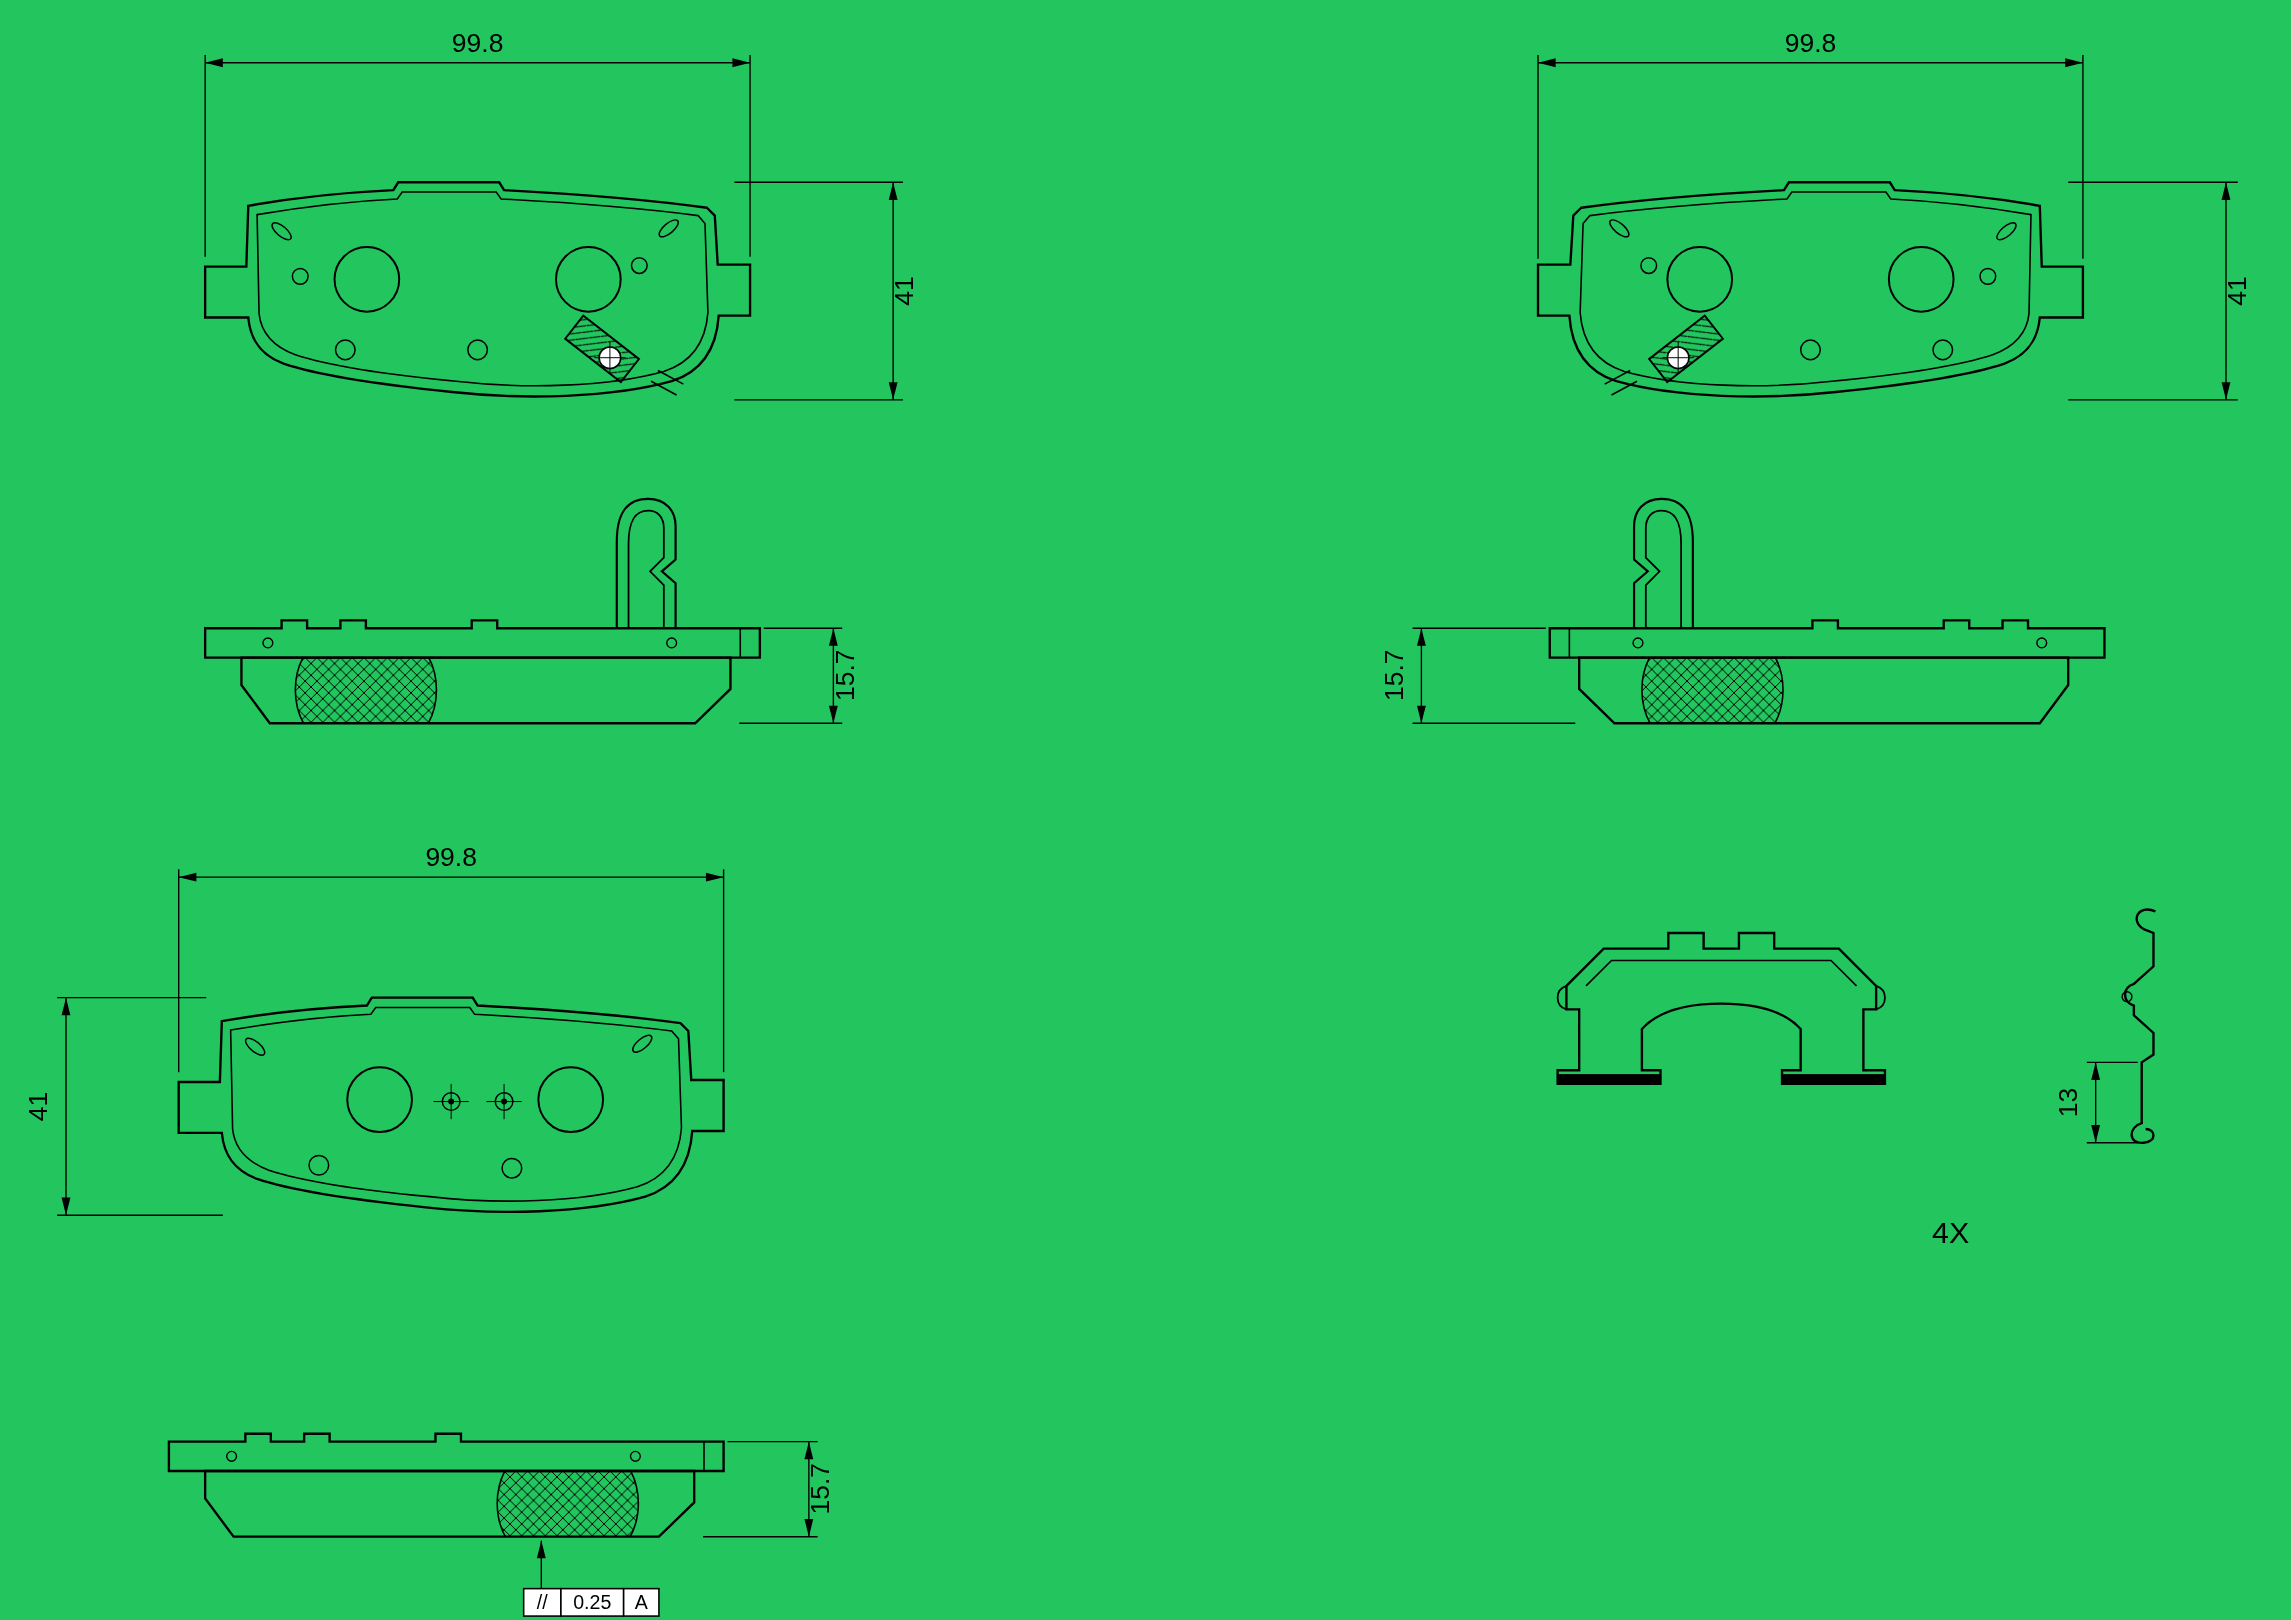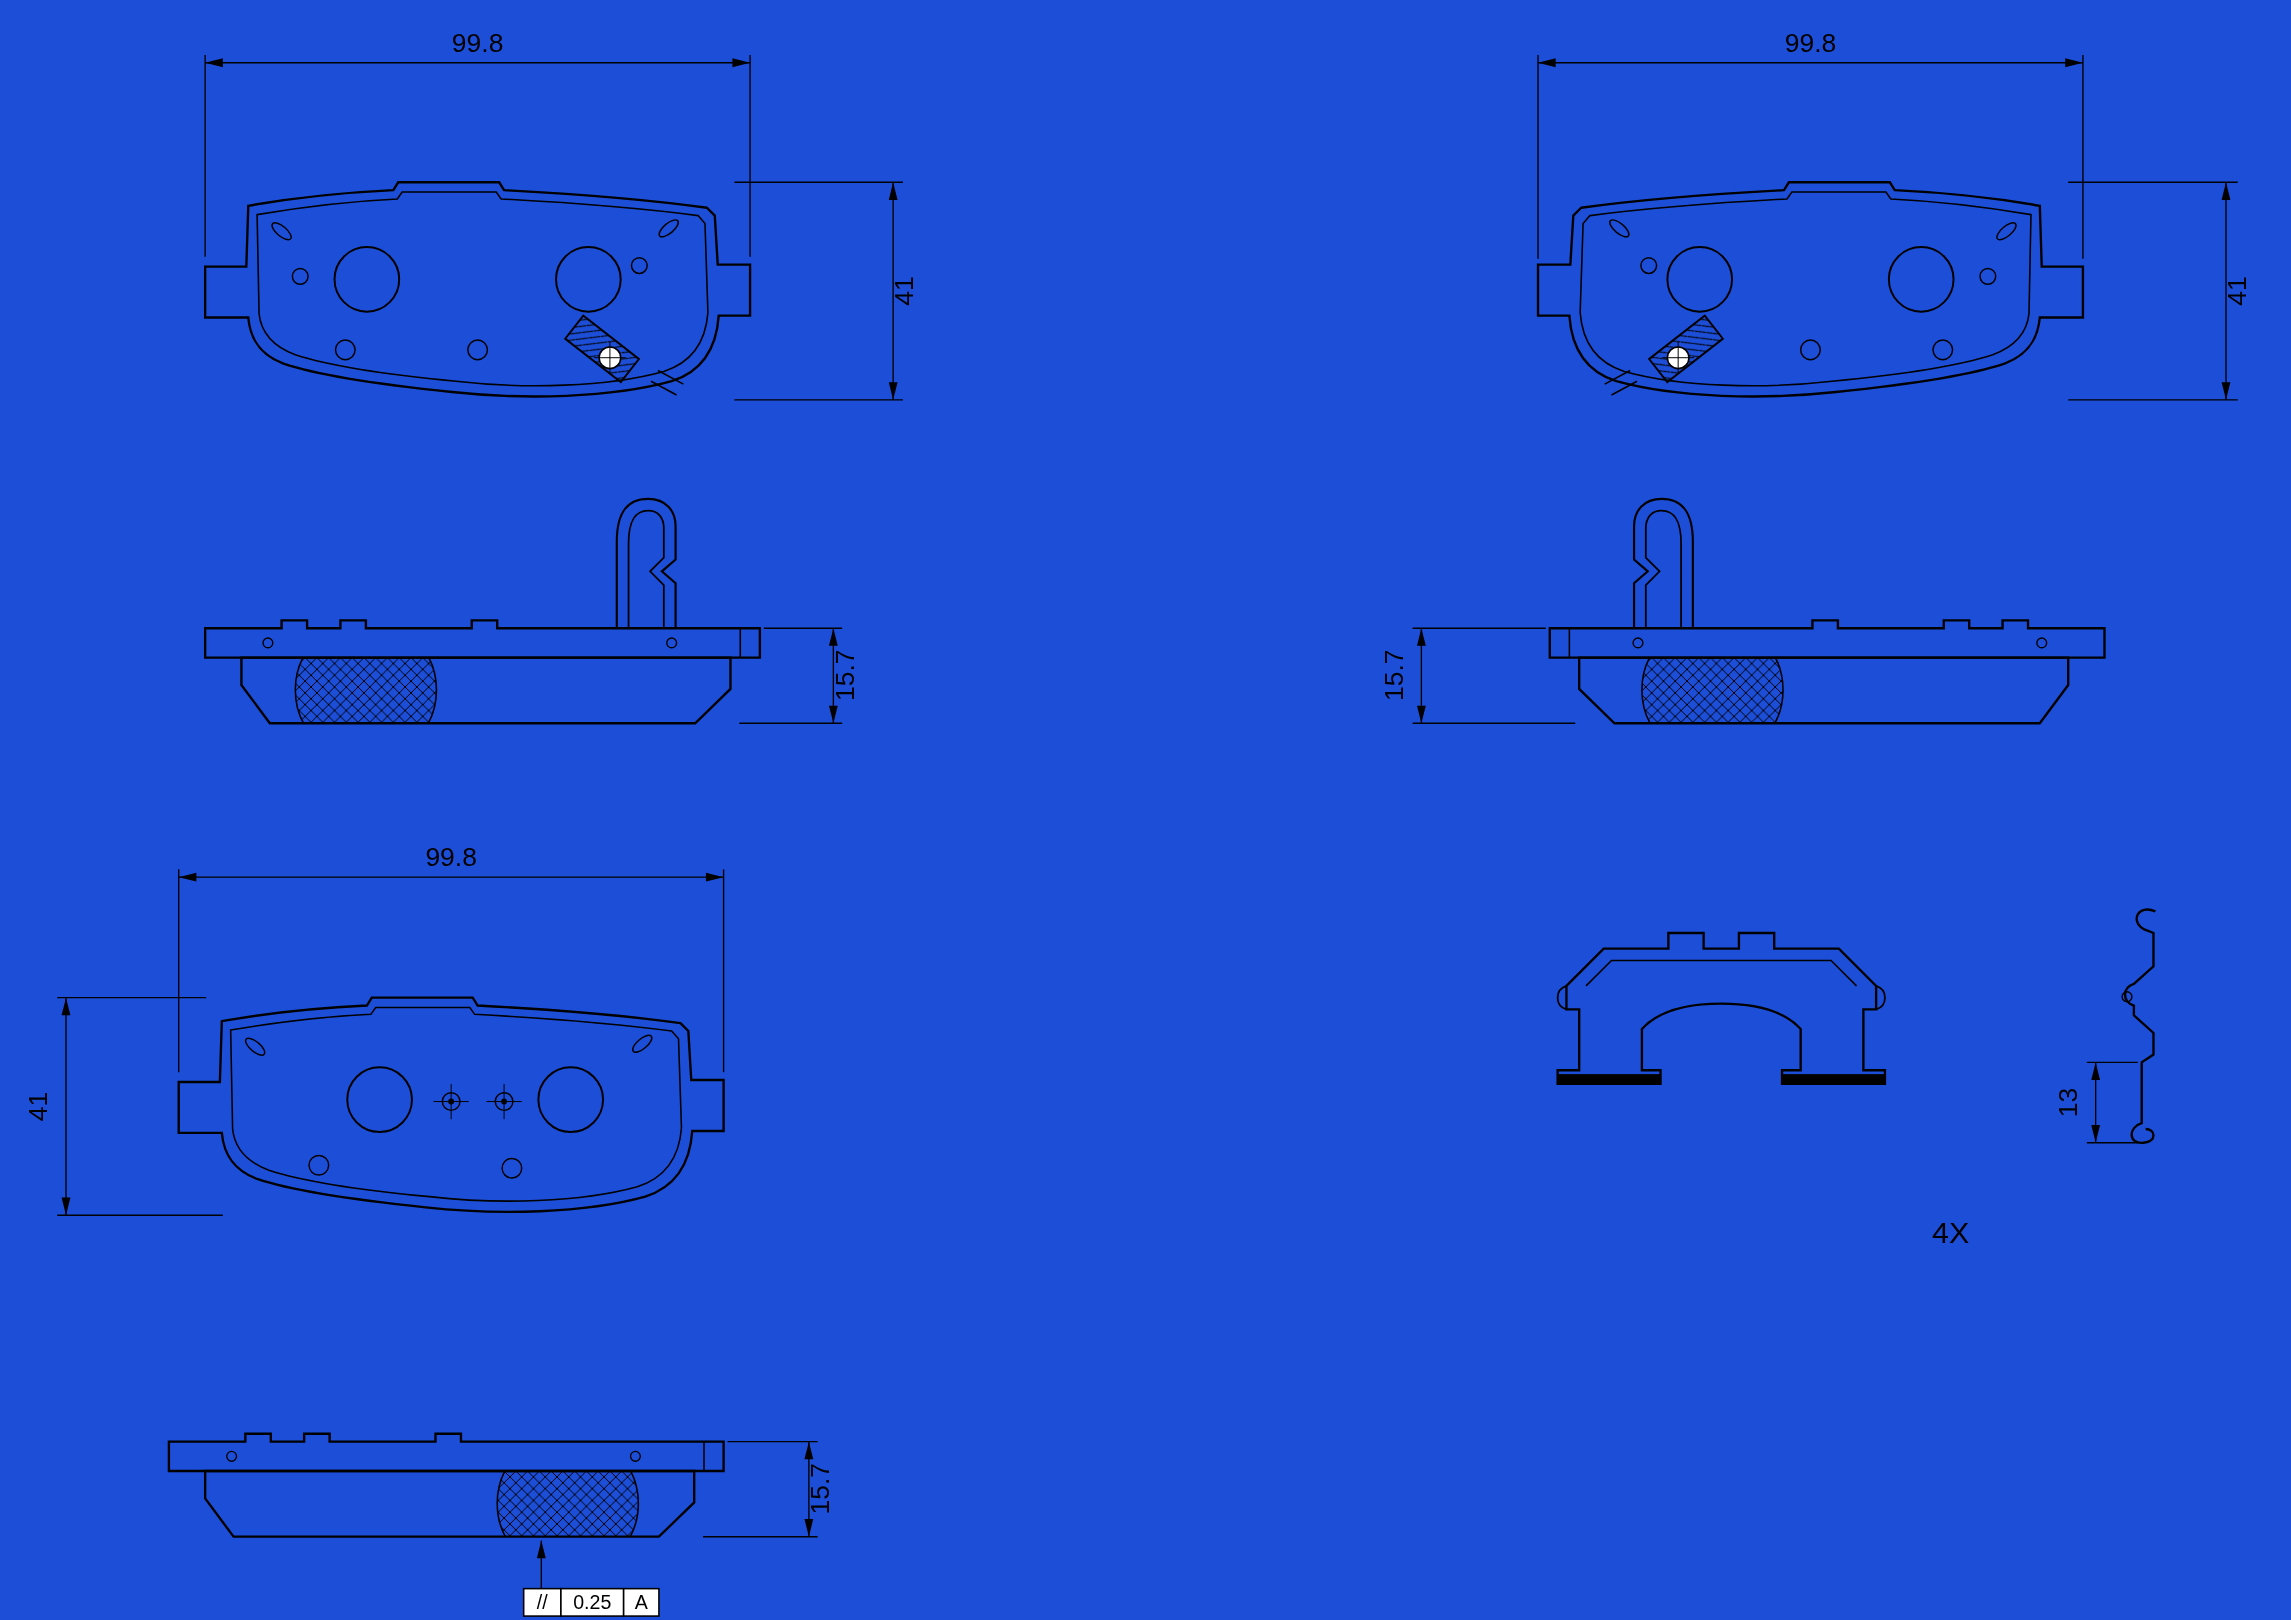--- a/index.html
+++ b/index.html
@@ -1,19 +1,19 @@
 <!DOCTYPE html>
 <html><head>
 <meta charset="utf-8">
 <style>
   html,body{margin:0;padding:0;background:#e8e8e8;}
   .sheet{
     position:relative;
     width:2292px;height:1620px;
-    background:#1d4ed8;
+    background:#22c55e;
     font-family:"Liberation Sans", sans-serif;
     overflow:hidden;
   }
   svg{display:block;}
   text{
     font-family:"Liberation Sans", sans-serif;
     fill:#000;
   }
   .dim-text{font-size:27px;}
   .fcf-text{font-size:20px;}

